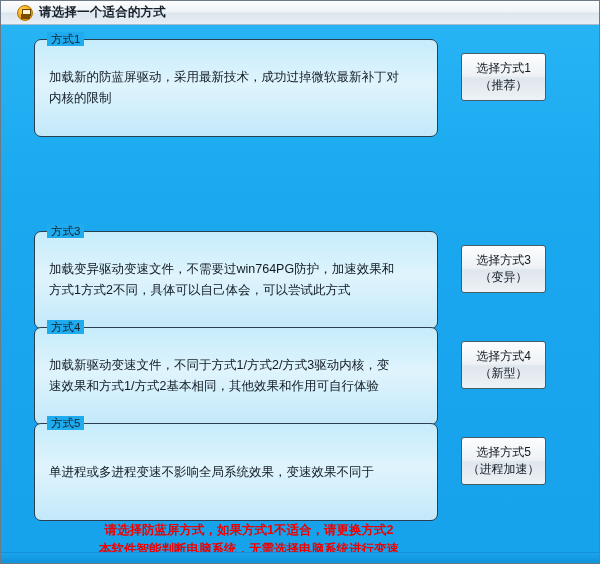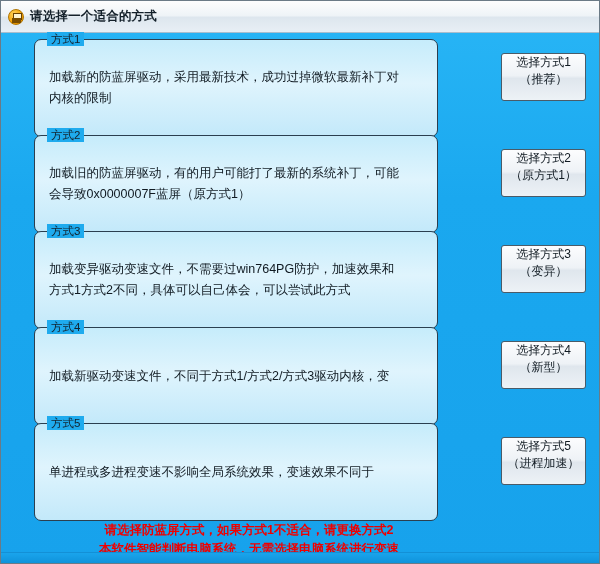--- a/index.html
+++ b/index.html
@@ -20,27 +20,27 @@
     box-sizing: border-box;
     border: 1px solid #6b7a86;
     background: linear-gradient(180deg, #29b6f6 0%, #1aa8ef 35%, #17a2ec 100%);
     overflow: hidden;
   }
   
   .titlebar {
     position: absolute;
     left: 0; top: 0;
     width: 600px;
-    height: 32px;
+    height: 24px;
     box-sizing: border-box;
     background: linear-gradient(180deg, #fdfdfd 0%, #eef3f7 48%, #dde6ee 52%, #e8eff5 100%);
     border-bottom: 1px solid #a9bdcd;
     display: flex;
     align-items: center;
-    padding-left: 7px;
+    padding-left: 16px;
   }
   .title-icon {
     width: 16px;
     height: 16px;
     border-radius: 50%;
     background: radial-gradient(circle at 35% 30%, #ffd45e 0%, #f7a200 60%, #c77c00 100%);
     border: 1px solid #b07400;
     box-sizing: border-box;
     position: relative;
     flex: 0 0 auto;
@@ -126,21 +126,21 @@
     background: linear-gradient(180deg, #fcfdfe 0%, #eef2f6 47%, #dfe6ed 53%, #edf2f6 100%);
     color: #101a22;
     font-size: 12px;
     font-family: "Liberation Sans", sans-serif;
     line-height: 17px;
     padding: 0;
     cursor: pointer;
     display: flex;
     flex-direction: column;
     align-items: center;
-    margin-left: 40px;
+    justify-content: center;
   }
   .choose-btn .l1, .choose-btn .l2 {
     display: block;
     white-space: nowrap;
   }
   
   .footer {
     position: absolute;
     left: 0;
     top: 520px;
@@ -183,53 +183,41 @@
           <div>加载新的防蓝屏驱动，采用最新技术，成功过掉微软最新补丁对</div>
           <div>内核的限制</div>
         </div>
       </div>
       <button class="choose-btn">
         <span class="l1">选择方式1</span>
         <span class="l2">（推荐）</span>
       </button>
     </div>
 
-    <div class="option-row" style="top:96px;">
-      <div class="group">
-        <span class="group-legend">方式2</span>
-        <div class="group-text">
-          <div>加载旧的防蓝屏驱动，有的用户可能打了最新的系统补丁，可能</div>
-          <div>会导致0x0000007F蓝屏（原方式1）</div>
-        </div>
-      </div>
-      <button class="choose-btn">
-        <span class="l1">选择方式2</span>
-        <span class="l2">（原方式1）</span>
-      </button>
-    </div>
 
     <div class="option-row" style="top:192px;">
       <div class="group">
         <span class="group-legend">方式3</span>
         <div class="group-text">
           <div>加载变异驱动变速文件，不需要过win764PG防护，加速效果和</div>
           <div>方式1方式2不同，具体可以自己体会，可以尝试此方式</div>
         </div>
       </div>
       <button class="choose-btn">
         <span class="l1">选择方式3</span>
         <span class="l2">（变异）</span>
       </button>
     </div>
 
     <div class="option-row" style="top:288px;">
       <div class="group">
         <span class="group-legend">方式4</span>
         <div class="group-text">
           <div>加载新驱动变速文件，不同于方式1/方式2/方式3驱动内核，变</div>
+          <div>速效果和方式1/方式2基本相同，其他效果和作用可自行体验</div>
         </div>
       </div>
       <button class="choose-btn">
         <span class="l1">选择方式4</span>
         <span class="l2">（新型）</span>
       </button>
     </div>
 
     <div class="option-row" style="top:384px;">
       <div class="group">

